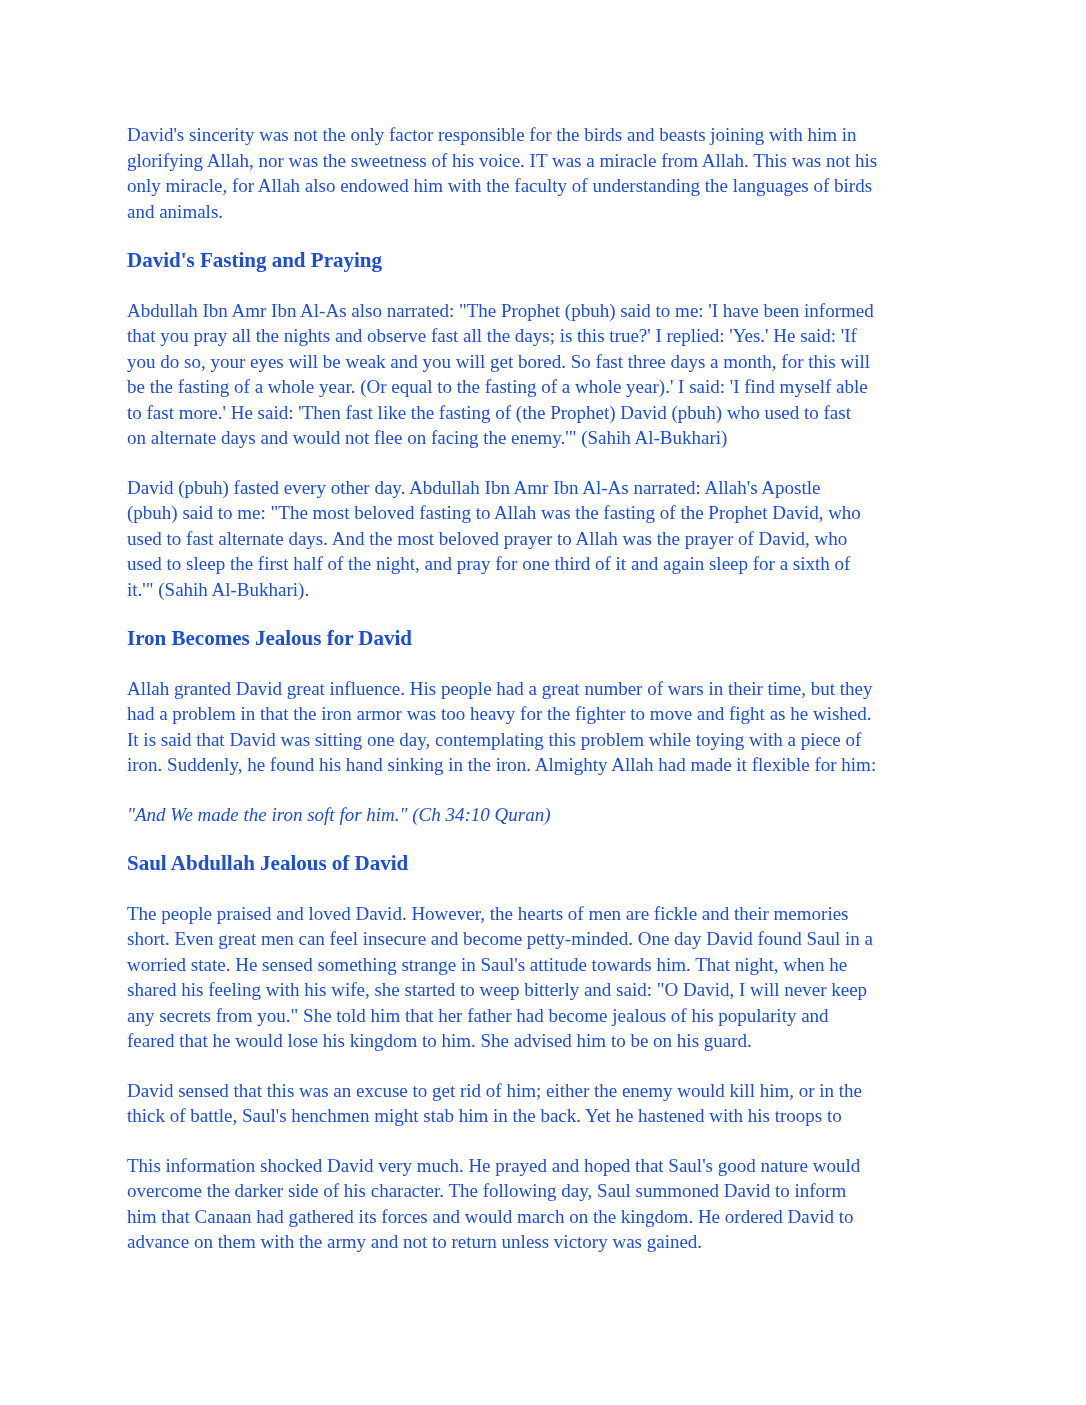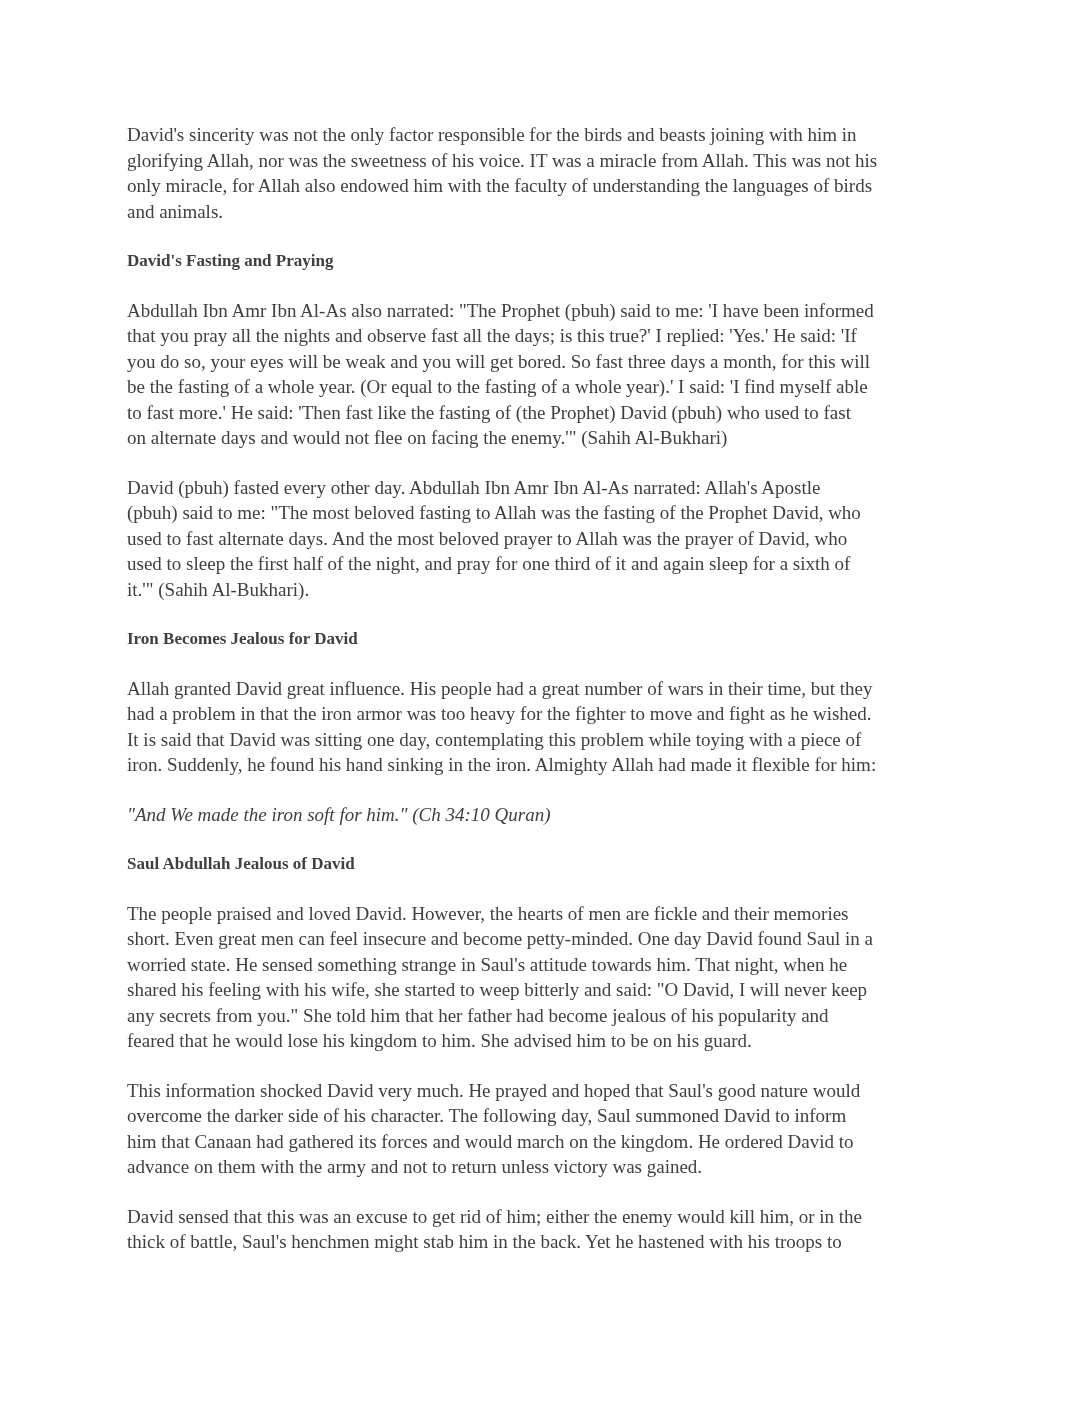--- a/index.html
+++ b/index.html
@@ -11,32 +11,32 @@
     width: 1086px;
     height: 1405px;
     overflow: hidden;
   }
   .doc-page {
     box-sizing: border-box;
     width: 1086px;
     min-height: 1405px;
     padding: 122px 120px 40px 127px;
     background: #ffffff;
-    color: #404040;
+    color: #1d4ed8;
     font-family: "Liberation Serif", "DejaVu Serif", serif;
     font-size: 19px;
     line-height: 25.5px;
   }
   .block {
     white-space: pre;        
     margin: 0 0 24px 0;
   }
   .heading {
     font-weight: 700;
-    font-size: 17px;
+    font-size: 21px;
   }
   .quote {
     font-style: italic;
   }
 </style>
 </head>
 <body>
 
 <div class="doc-page">
   <p class="block">David's sincerity was not the only factor responsible for the birds and beasts joining with him in
@@ -70,20 +70,20 @@
 
   <h2 class="block heading">Saul Abdullah Jealous of David</h2>
 
   <p class="block">The people praised and loved David. However, the hearts of men are fickle and their memories
 short. Even great men can feel insecure and become petty-minded. One day David found Saul in a
 worried state. He sensed something strange in Saul's attitude towards him. That night, when he
 shared his feeling with his wife, she started to weep bitterly and said: "O David, I will never keep
 any secrets from you." She told him that her father had become jealous of his popularity and
 feared that he would lose his kingdom to him. She advised him to be on his guard.</p>
 
+  <p class="block">David sensed that this was an excuse to get rid of him; either the enemy would kill him, or in the
+thick of battle, Saul's henchmen might stab him in the back. Yet he hastened with his troops to</p>
+
   <p class="block">This information shocked David very much. He prayed and hoped that Saul's good nature would
 overcome the darker side of his character. The following day, Saul summoned David to inform
 him that Canaan had gathered its forces and would march on the kingdom. He ordered David to
 advance on them with the army and not to return unless victory was gained.</p>
-
-  <p class="block">David sensed that this was an excuse to get rid of him; either the enemy would kill him, or in the
-thick of battle, Saul's henchmen might stab him in the back. Yet he hastened with his troops to</p>
 </div>
 
 </body></html>

